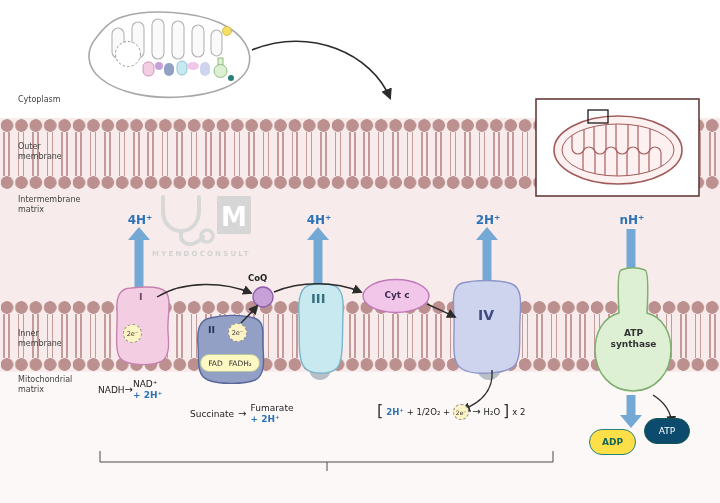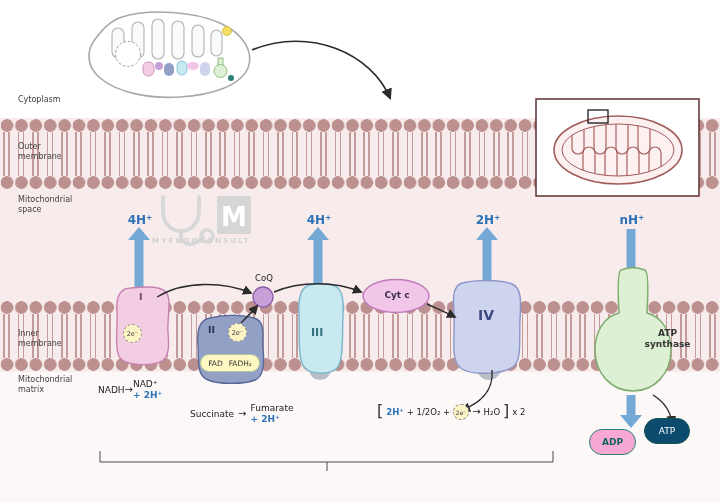--- a/index.html
+++ b/index.html
@@ -37,26 +37,26 @@
 
   .proton{font-size:12px;font-weight:bold;color:#2e73b8;width:28px;text-align:center;}
   .proton.p1{left:126px;top:213px;}
   .proton.p3{left:305px;top:213px;}
   .proton.p4{left:474px;top:213px;}
   .proton.ps{left:618px;top:213px;}
 
   .cnum{font-weight:bold;}
   .cnum.c1{left:139px;top:291px;font-size:9.5px;color:#6d4766;}
   .cnum.c2{left:208px;top:324px;font-size:9.5px;color:#27335a;}
-  .cnum.c3{left:311px;top:291px;font-size:11px;color:#35707f;margin-top:35px;}
+  .cnum.c3{left:311px;top:291px;font-size:13px;color:#35707f;}
   .cnum.c4{left:478px;top:307px;font-size:14px;color:#3f4a80;}
 
-  .lbl-coq{left:248px;top:273px;width:32px;text-align:center;font-size:8.5px;font-weight:normal;color:#222;}
+  .lbl-coq{left:248px;top:273px;width:32px;font-size:8.5px;font-weight:bold;color:#222;}
   .lbl-cytc{left:378px;top:290px;width:38px;text-align:center;font-size:9px;font-weight:bold;color:#3c2e4e;}
-  .lbl-synthase{left:605px;top:328px;width:57px;text-align:center;font-size:9px;font-weight:bold;color:#333;line-height:1.25;margin-left:34px;}
+  .lbl-synthase{left:605px;top:328px;width:57px;text-align:center;font-size:9px;font-weight:bold;color:#333;line-height:1.25;}
 
   .ecirc{position:absolute;width:19px;height:19px;border-radius:50%;background:#fdf4c6;border:1px dashed #8e8e8e;
     display:flex;align-items:center;justify-content:center;font-size:6.5px;color:#333;box-sizing:border-box;}
   .ecirc.e1{left:123px;top:324px;}
   .ecirc.e2{left:228px;top:323px;}
 
   .fad-pill{left:200px;top:354px;width:60px;height:18px;background:#fef9c3;border:1px solid #b7c69c;border-radius:9px;
     display:flex;align-items:center;justify-content:center;gap:6px;font-size:7.5px;color:#333;box-sizing:border-box;}
 
   .rxrow{display:flex;align-items:center;font-size:9px;color:#222;}
@@ -66,26 +66,26 @@
   .blueh{color:#2e73b8;font-weight:bold;}
   .arrowch{font-size:10px;color:#222;margin-top:-1px;}
 
   .row-water{left:377px;top:404px;gap:3px;font-size:8.5px;}
   .bracket{font-size:16px;font-weight:400;color:#333;line-height:1;margin-top:-2px;}
   .ecirc-inline{width:16px;height:16px;border-radius:50%;background:#fdf4c6;border:1px dashed #8e8e8e;
     display:inline-flex;align-items:center;justify-content:center;font-size:6px;color:#333;box-sizing:border-box;}
 
   .oval{position:absolute;height:26px;border-radius:13px;display:flex;align-items:center;justify-content:center;
     font-size:9px;box-sizing:border-box;}
-  .oval.adp{left:589px;top:429px;width:47px;background:#f9a8d4;border:1.5px solid #2a8076;color:#14655a;font-weight:bold;}
+  .oval.adp{left:589px;top:429px;width:47px;background:#fde047;border:1.5px solid #2a8076;color:#14655a;font-weight:bold;}
   .oval.atp{left:644px;top:418px;width:46px;background:#0c4a6e;border:1.5px solid #14564e;color:#fff;font-weight:normal;}
 
   .caption{left:255px;top:478px;width:150px;text-align:center;font-size:9.5px;color:#333;}
 
-  .wm-text{left:152px;top:237px;width:132px;font-size:7px;font-weight:bold;letter-spacing:2.2px;color:#d2d2d2;}
+  .wm-text{left:152px;top:250px;width:132px;font-size:7px;font-weight:bold;letter-spacing:2.2px;color:#d2d2d2;}
 </style>
 </head>
 <body>
 
 <div class="canvas">
 
   <div class="bg-mid"></div>
   <div class="bg-bottom"></div>
 
   <div class="membrane outer">
@@ -189,21 +189,21 @@
       <path d="M427,304 C440,310 447,313 455,317" marker-end="url(#ah)"></path>
       <path d="M492,370 C494,392 478,404 462,410" marker-end="url(#ah)"></path>
       <path d="M653,395 C666,403 671,412 672,424" marker-end="url(#ah)"></path>
     </g>
 
     <path d="M100,451 L100,462 L553,462 L553,451 M327,462 L327,471" fill="none" stroke="#4a4a4a" stroke-width="1"></path>
   </svg>
 
   <div class="abs rlabel lbl-cytoplasm">Cytoplasm</div>
   <div class="abs rlabel lbl-outer">Outer membrane</div>
-  <div class="abs rlabel lbl-ims">Mitochondrial space</div>
+  <div class="abs rlabel lbl-ims">Intermembrane matrix</div>
   <div class="abs rlabel lbl-inner">Inner membrane</div>
   <div class="abs rlabel lbl-matrix">Mitochondrial matrix</div>
 
   <div class="abs wm-text">MYENDOCONSULT</div>
 
   <div class="abs proton p1">4H⁺</div>
   <div class="abs proton p3">4H⁺</div>
   <div class="abs proton p4">2H⁺</div>
   <div class="abs proton ps">nH⁺</div>
 

